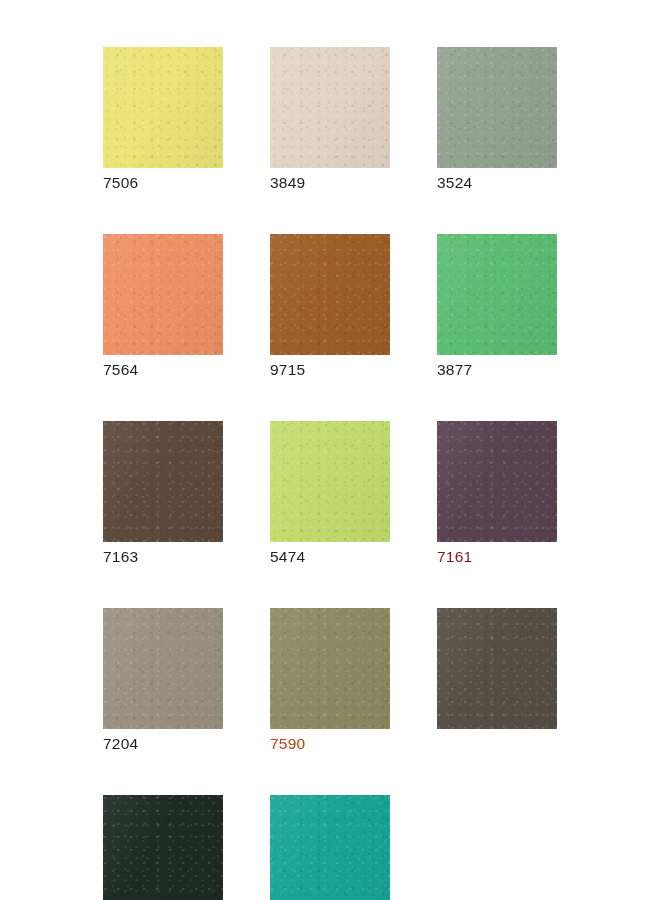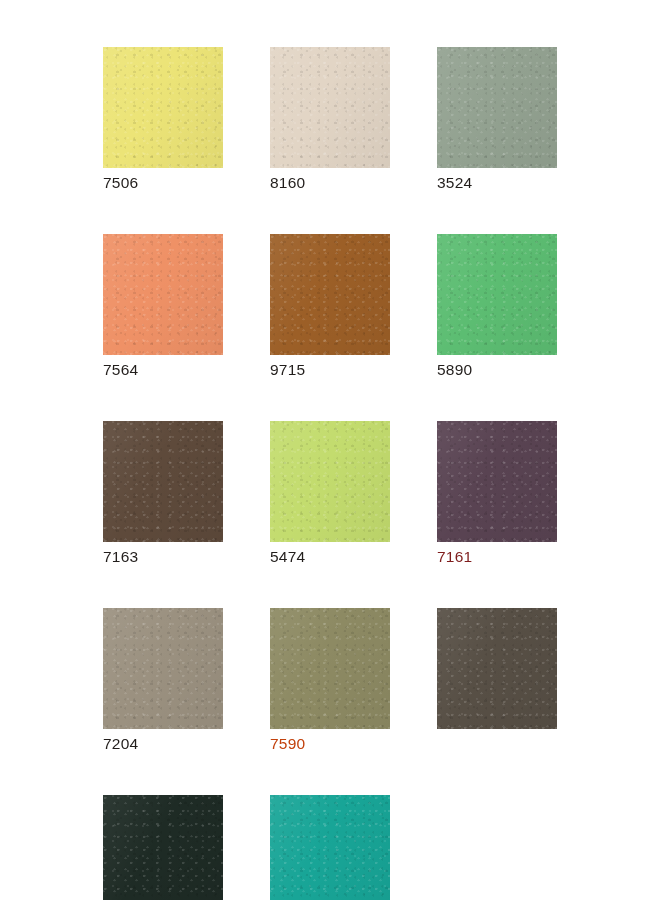--- a/index.html
+++ b/index.html
@@ -82,37 +82,37 @@
 <body style="background: rgb(255, 255, 255);">
 
 <div id="swatch-sheet">
   <div class="swatch-grid">
       <div class="swatch-cell">
         <div class="swatch-chip" style="background-color: rgb(236, 228, 119);"></div>
         <div class="swatch-label" style="color: rgb(34, 30, 28);">7506</div>
       </div>
       <div class="swatch-cell">
         <div class="swatch-chip" style="background-color: rgb(226, 213, 197);"></div>
-        <div class="swatch-label" style="color: rgb(34, 30, 28);">8160</div>
+        <div class="swatch-label" style="color: rgb(34, 30, 28);">3849</div>
       </div>
       <div class="swatch-cell">
         <div class="swatch-chip" style="background-color: rgb(147, 162, 145);"></div>
         <div class="swatch-label" style="color: rgb(34, 30, 28);">3524</div>
       </div>
       <div class="swatch-cell">
         <div class="swatch-chip" style="background-color: rgb(239, 145, 102);"></div>
         <div class="swatch-label" style="color: rgb(34, 30, 28);">7564</div>
       </div>
       <div class="swatch-cell">
         <div class="swatch-chip" style="background-color: rgb(156, 95, 39);"></div>
         <div class="swatch-label" style="color: rgb(34, 30, 28);">9715</div>
       </div>
       <div class="swatch-cell">
         <div class="swatch-chip" style="background-color: rgb(92, 189, 114);"></div>
-        <div class="swatch-label" style="color: rgb(34, 30, 28);">5890</div>
+        <div class="swatch-label" style="color: rgb(34, 30, 28);">3877</div>
       </div>
       <div class="swatch-cell">
         <div class="swatch-chip" style="background-color: rgb(94, 74, 59);"></div>
         <div class="swatch-label" style="color: rgb(34, 30, 28);">7163</div>
       </div>
       <div class="swatch-cell">
         <div class="swatch-chip" style="background-color: rgb(195, 220, 110);"></div>
         <div class="swatch-label" style="color: rgb(34, 30, 28);">5474</div>
       </div>
       <div class="swatch-cell">

